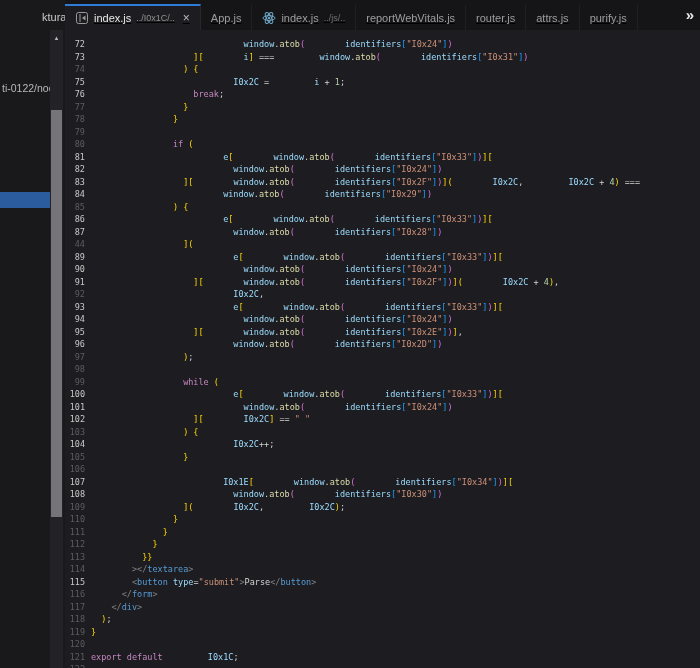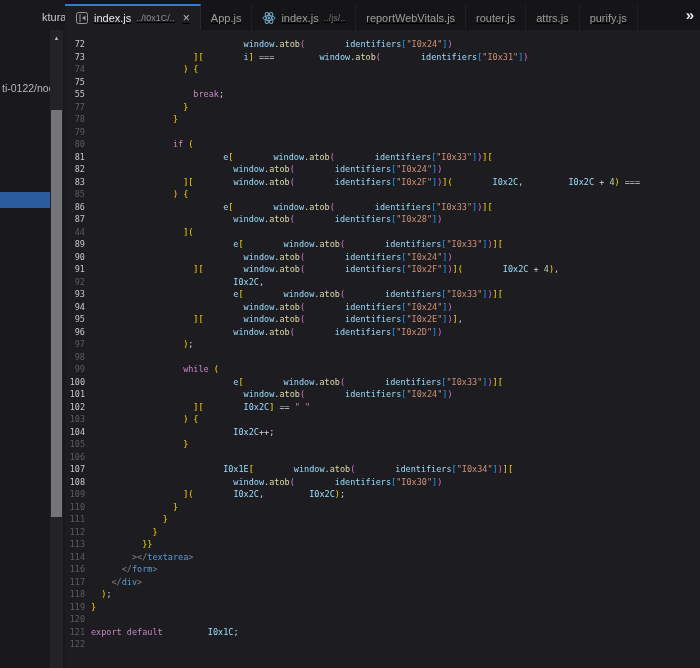--- a/index.html
+++ b/index.html
@@ -114,23 +114,24 @@
         <div class="code-line">
           <div class="ln bright">73</div>
           <div class="code">                    <span class="tk-b1">][</span><span class="tk-v">i</span><span class="tk-b1">]</span><span class="tk-o"> === </span><span class="tk-v">window</span><span class="tk-o">.</span><span class="tk-m">atob</span><span class="tk-b2">(</span><span class="tk-v">identifiers</span><span class="tk-b3">[</span><span class="tk-s">"I0x31"</span><span class="tk-b3">]</span><span class="tk-b2">)</span></div>
         </div>
         <div class="code-line">
           <div class="ln">74</div>
           <div class="code">                  <span class="tk-b1">) {</span></div>
         </div>
         <div class="code-line">
           <div class="ln bright">75</div>
-        </div>
-        <div class="code-line">
-          <div class="ln bright">55</div>
+          <div class="code">                    <span class="tk-v">I0x2C</span><span class="tk-o"> = </span><span class="tk-v">i</span><span class="tk-o"> + </span><span class="tk-n">1</span><span class="tk-o">;</span></div>
+        </div>
+        <div class="code-line">
+          <div class="ln bright">76</div>
           <div class="code">                    <span class="tk-k">break</span><span class="tk-o">;</span></div>
         </div>
         <div class="code-line">
           <div class="ln">77</div>
           <div class="code">                  <span class="tk-b1">}</span></div>
         </div>
         <div class="code-line">
           <div class="ln">78</div>
           <div class="code">                <span class="tk-b1">}</span></div>
         </div>
@@ -148,20 +149,24 @@
         </div>
         <div class="code-line">
           <div class="ln bright">82</div>
           <div class="code">                    <span class="tk-v">window</span><span class="tk-o">.</span><span class="tk-m">atob</span><span class="tk-b2">(</span><span class="tk-v">identifiers</span><span class="tk-b3">[</span><span class="tk-s">"I0x24"</span><span class="tk-b3">]</span><span class="tk-b2">)</span></div>
         </div>
         <div class="code-line">
           <div class="ln bright">83</div>
           <div class="code">                  <span class="tk-b1">][</span><span class="tk-v">window</span><span class="tk-o">.</span><span class="tk-m">atob</span><span class="tk-b2">(</span><span class="tk-v">identifiers</span><span class="tk-b3">[</span><span class="tk-s">"I0x2F"</span><span class="tk-b3">]</span><span class="tk-b2">)</span><span class="tk-b1">](</span><span class="tk-v">I0x2C</span><span class="tk-o">, </span><span class="tk-v">I0x2C</span><span class="tk-o"> + </span><span class="tk-n">4</span><span class="tk-b1">)</span><span class="tk-o"> ===</span></div>
         </div>
         <div class="code-line">
+          <div class="ln bright">84</div>
+          <div class="code">                  <span class="tk-v">window</span><span class="tk-o">.</span><span class="tk-m">atob</span><span class="tk-b2">(</span><span class="tk-v">identifiers</span><span class="tk-b3">[</span><span class="tk-s">"I0x29"</span><span class="tk-b3">]</span><span class="tk-b2">)</span></div>
+        </div>
+        <div class="code-line">
           <div class="ln">85</div>
           <div class="code">                <span class="tk-b1">) {</span></div>
         </div>
         <div class="code-line">
           <div class="ln bright">86</div>
           <div class="code">                  <span class="tk-v">e</span><span class="tk-b1">[</span><span class="tk-v">window</span><span class="tk-o">.</span><span class="tk-m">atob</span><span class="tk-b2">(</span><span class="tk-v">identifiers</span><span class="tk-b3">[</span><span class="tk-s">"I0x33"</span><span class="tk-b3">]</span><span class="tk-b2">)</span><span class="tk-b1">][</span></div>
         </div>
         <div class="code-line">
           <div class="ln bright">87</div>
           <div class="code">                    <span class="tk-v">window</span><span class="tk-o">.</span><span class="tk-m">atob</span><span class="tk-b2">(</span><span class="tk-v">identifiers</span><span class="tk-b3">[</span><span class="tk-s">"I0x28"</span><span class="tk-b3">]</span><span class="tk-b2">)</span></div>
@@ -268,20 +273,24 @@
         </div>
         <div class="code-line">
           <div class="ln">113</div>
           <div class="code">          <span class="tk-b1">}}</span></div>
         </div>
         <div class="code-line">
           <div class="ln">114</div>
           <div class="code">        <span class="tk-p">&gt;</span><span class="tk-p">&lt;/</span><span class="tk-t">textarea</span><span class="tk-p">&gt;</span></div>
         </div>
         <div class="code-line">
+          <div class="ln bright">115</div>
+          <div class="code">        <span class="tk-p">&lt;</span><span class="tk-t">button</span><span class="tk-o"> </span><span class="tk-a">type</span><span class="tk-o">=</span><span class="tk-s">"submit"</span><span class="tk-p">&gt;</span><span class="tk-w">Parse</span><span class="tk-p">&lt;/</span><span class="tk-t">button</span><span class="tk-p">&gt;</span></div>
+        </div>
+        <div class="code-line">
           <div class="ln">116</div>
           <div class="code">      <span class="tk-p">&lt;/</span><span class="tk-t">form</span><span class="tk-p">&gt;</span></div>
         </div>
         <div class="code-line">
           <div class="ln">117</div>
           <div class="code">    <span class="tk-p">&lt;/</span><span class="tk-t">div</span><span class="tk-p">&gt;</span></div>
         </div>
         <div class="code-line">
           <div class="ln">118</div>
           <div class="code">  <span class="tk-b1">)</span><span class="tk-o">;</span></div>

